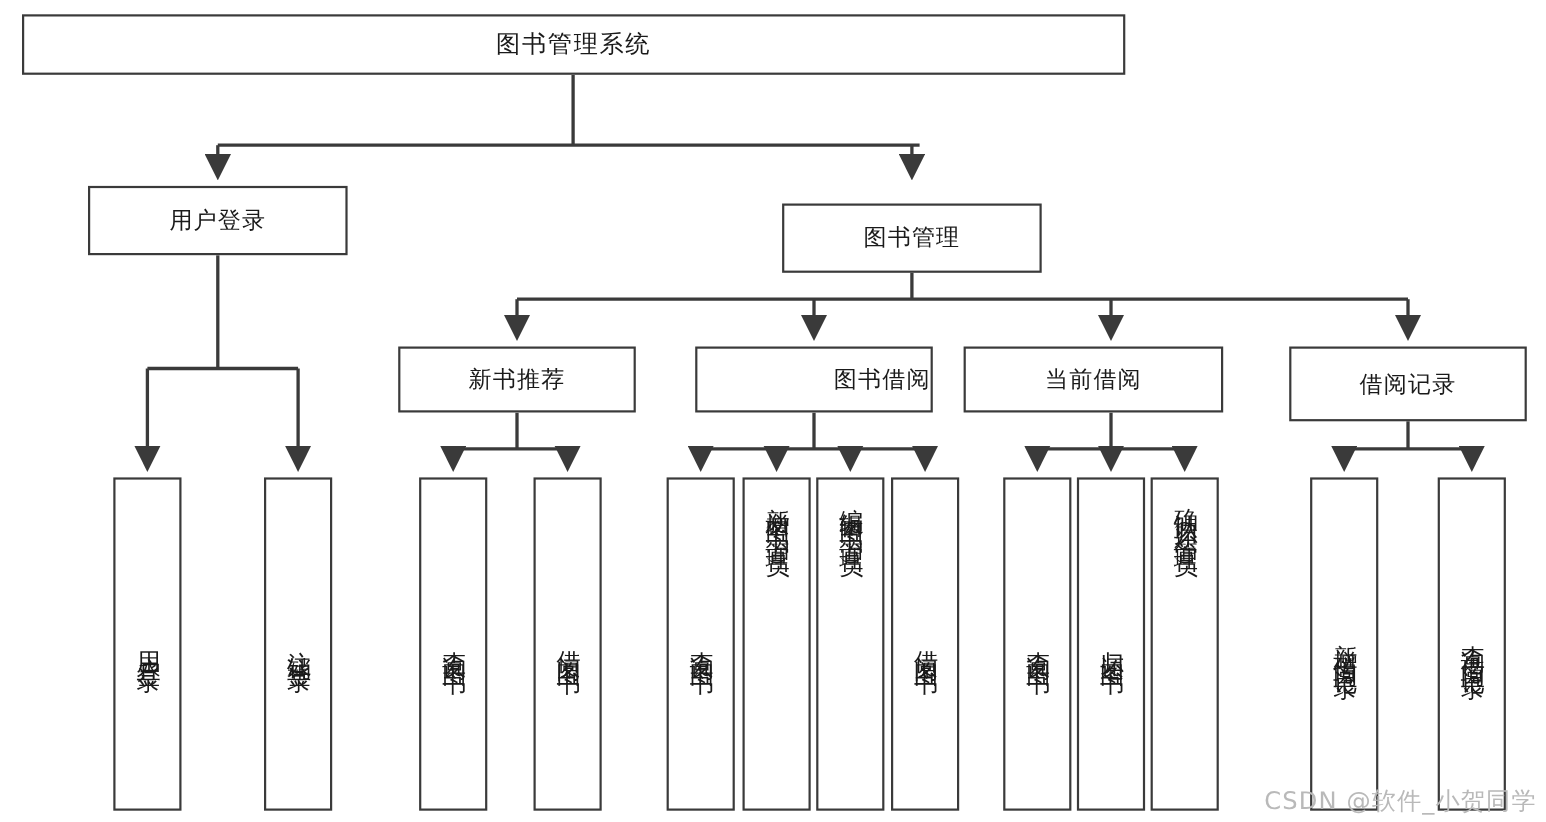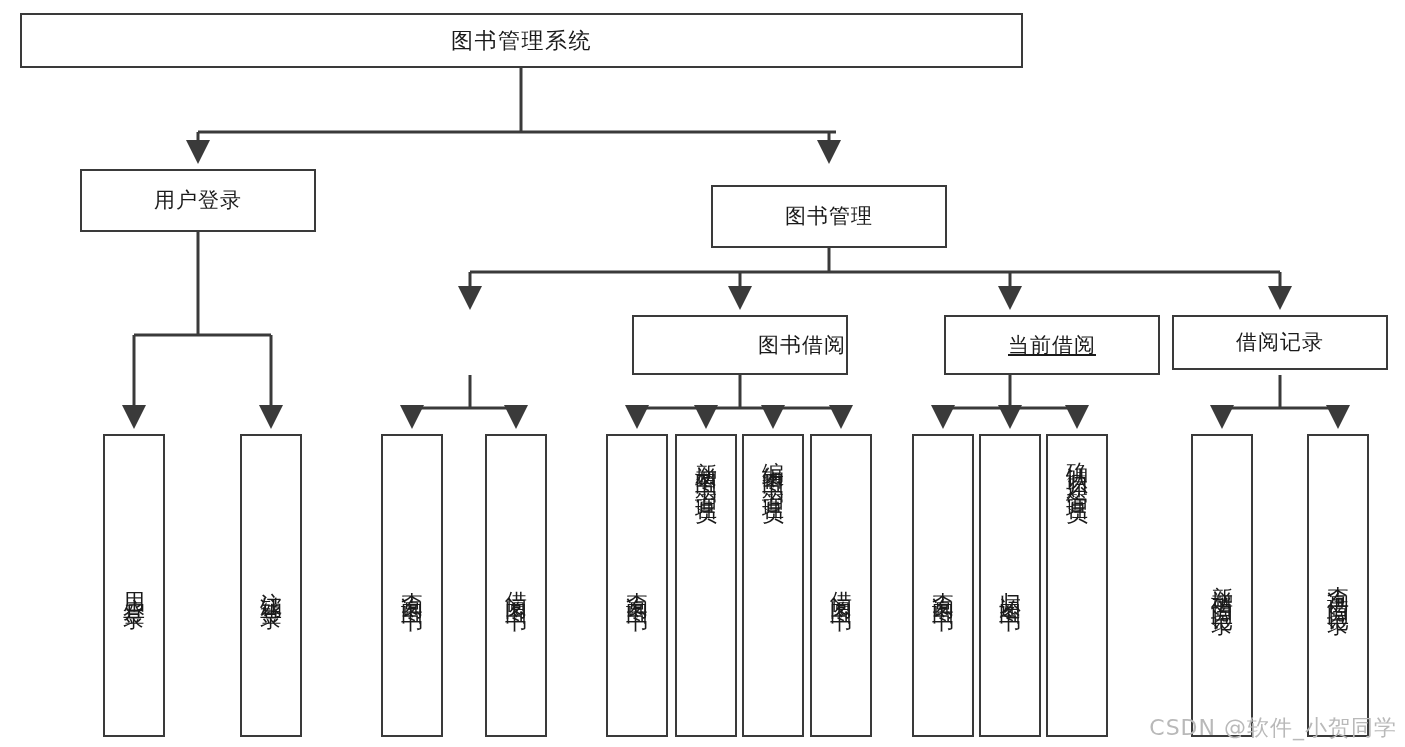--- a/index.html
+++ b/index.html
@@ -121,27 +121,30 @@
     <span class="label">图书管理系统</span>
   </div>
 
   <div class="node horiz" style="left:80px;top:169px;width:236px;height:63px;">
     <span class="label">用户登录</span>
   </div>
   <div class="node horiz" style="left:711px;top:169px;width:236px;height:63px;margin-top:16px;">
     <span class="label">图书管理</span>
   </div>
 
+  <div class="node horiz" style="left:362px;top:315px;width:216px;height:60px;">
+    <span class="label">新书推荐</span>
+  </div>
   <div class="node horiz" style="left:632px;top:315px;width:216px;height:60px;justify-content:flex-end;">
     <span class="label">图书借阅</span>
   </div>
-  <div class="node horiz" style="left:944px;top:315px;width:216px;height:60px;text-decoration:underline;">
+  <div class="node horiz" style="left:876px;top:315px;width:236px;height:60px;">
     <span class="label">当前借阅</span>
   </div>
-  <div class="node horiz" style="left:1172px;top:315px;width:216px;height:55px;">
+  <div class="node horiz" style="left:1172px;top:315px;width:216px;height:68px;">
     <span class="label">借阅记录</span>
   </div>
 
   <div class="node vert centered" style="left:103px;top:434px;width:62px;height:303px;">
     <span class="label">用户登录</span>
   </div>
   <div class="node vert centered" style="left:240px;top:434px;width:62px;height:303px;">
     <span class="label">注销登录</span>
   </div>
 

